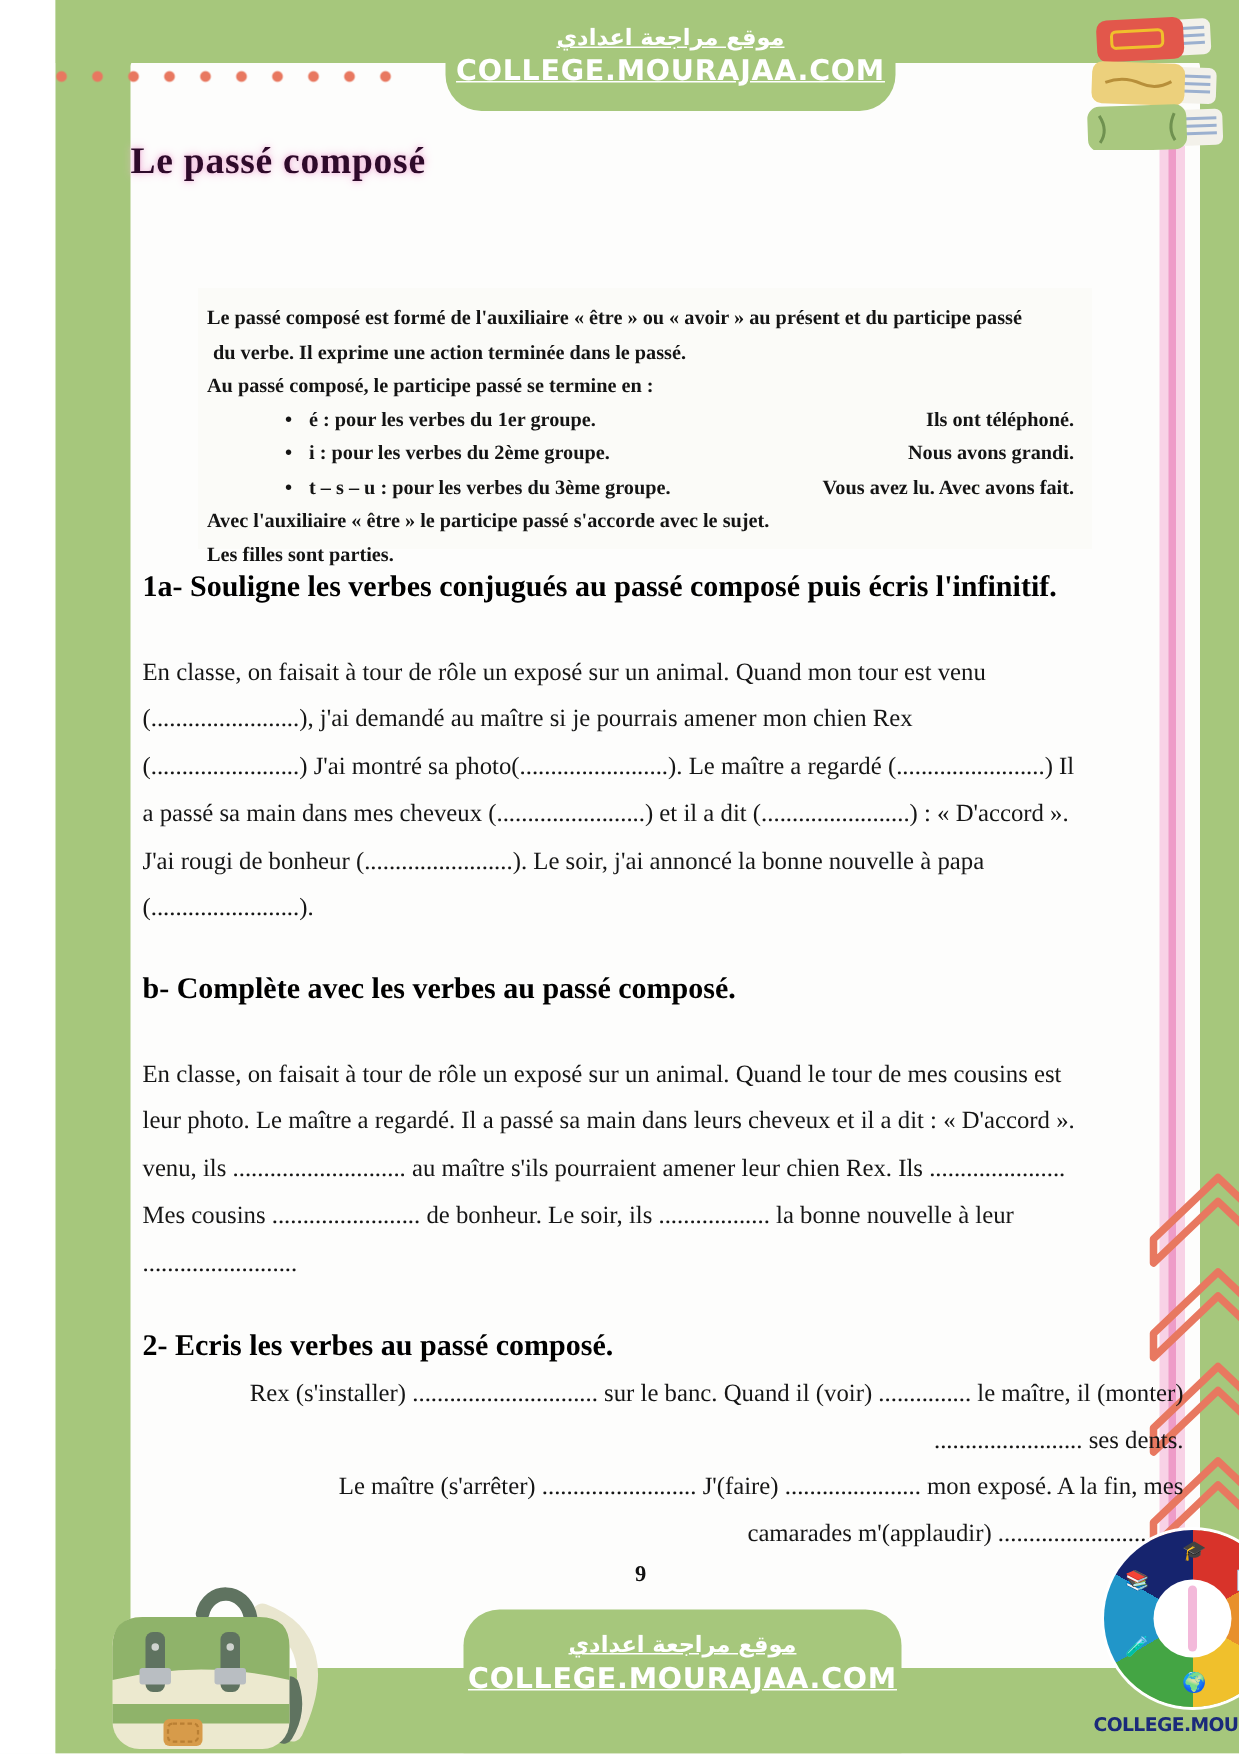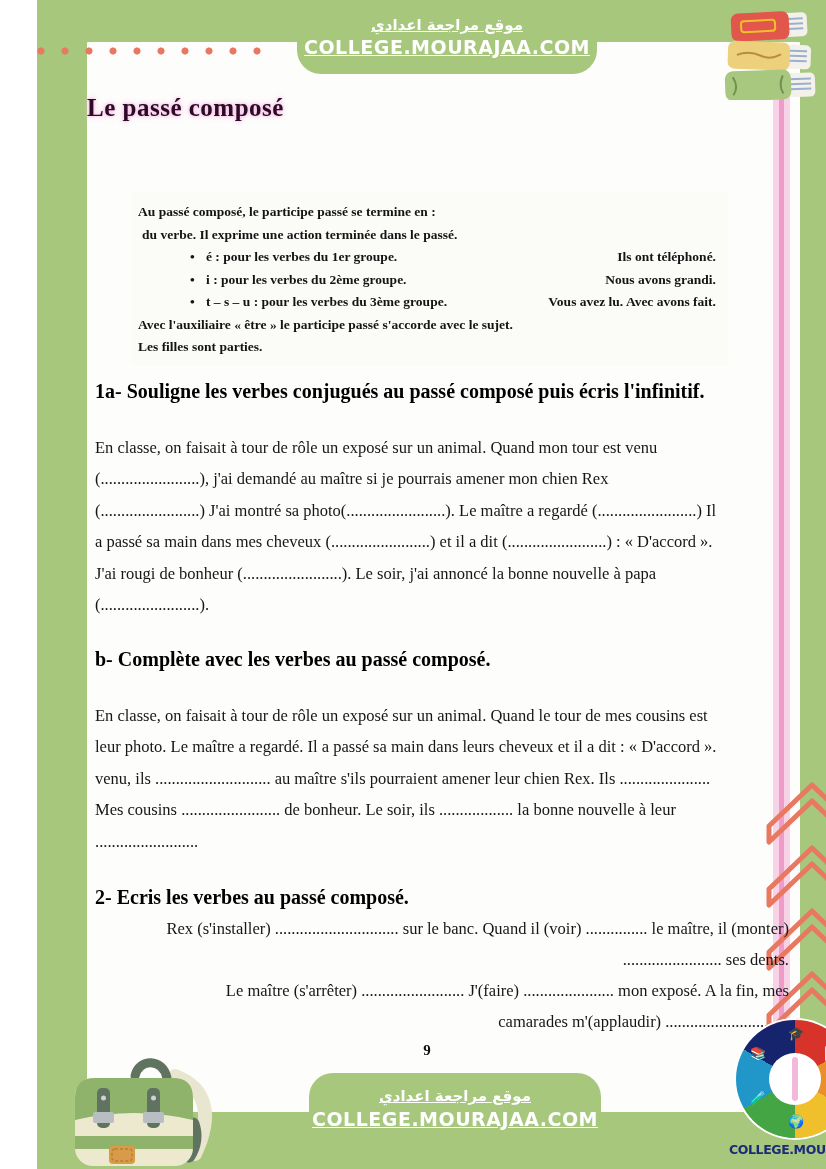--- a/index.html
+++ b/index.html
@@ -151,22 +151,23 @@
         <line x1="44" y1="86" x2="88" y2="86" stroke="#9bb0cf" stroke-width="2"></line>
         <rect x="2" y="66" width="66" height="30" rx="8" fill="#a9c87f"></rect>
         <path d="M10 72 q6 10 0 18 M60 72 q-5 10 0 18" fill="none" stroke="#6f9150" stroke-width="2"></path>
       </g>
     </svg>
   </div>
 
   <div class="doc-title">Le passé composé</div>
 
   <div class="info-box">
+    <div>Le passé composé est formé de l'auxiliaire « être » ou « avoir » au présent et du participe passé</div>
+    <div style="padding-left:4px;">du verbe. Il exprime une action terminée dans le passé.</div>
     <div>Au passé composé, le participe passé se termine en :</div>
-    <div style="padding-left:4px;">du verbe. Il exprime une action terminée dans le passé.</div>
     <div class="bullet-row">
       <span class="b">•</span>
       <span>é : pour les verbes du 1er groupe.</span>
       <span class="bullet-right">Ils ont téléphoné.</span>
     </div>
     <div class="bullet-row">
       <span class="b">•</span>
       <span>i : pour les verbes du 2ème groupe.</span>
       <span class="bullet-right">Nous avons grandi.</span>
     </div>

